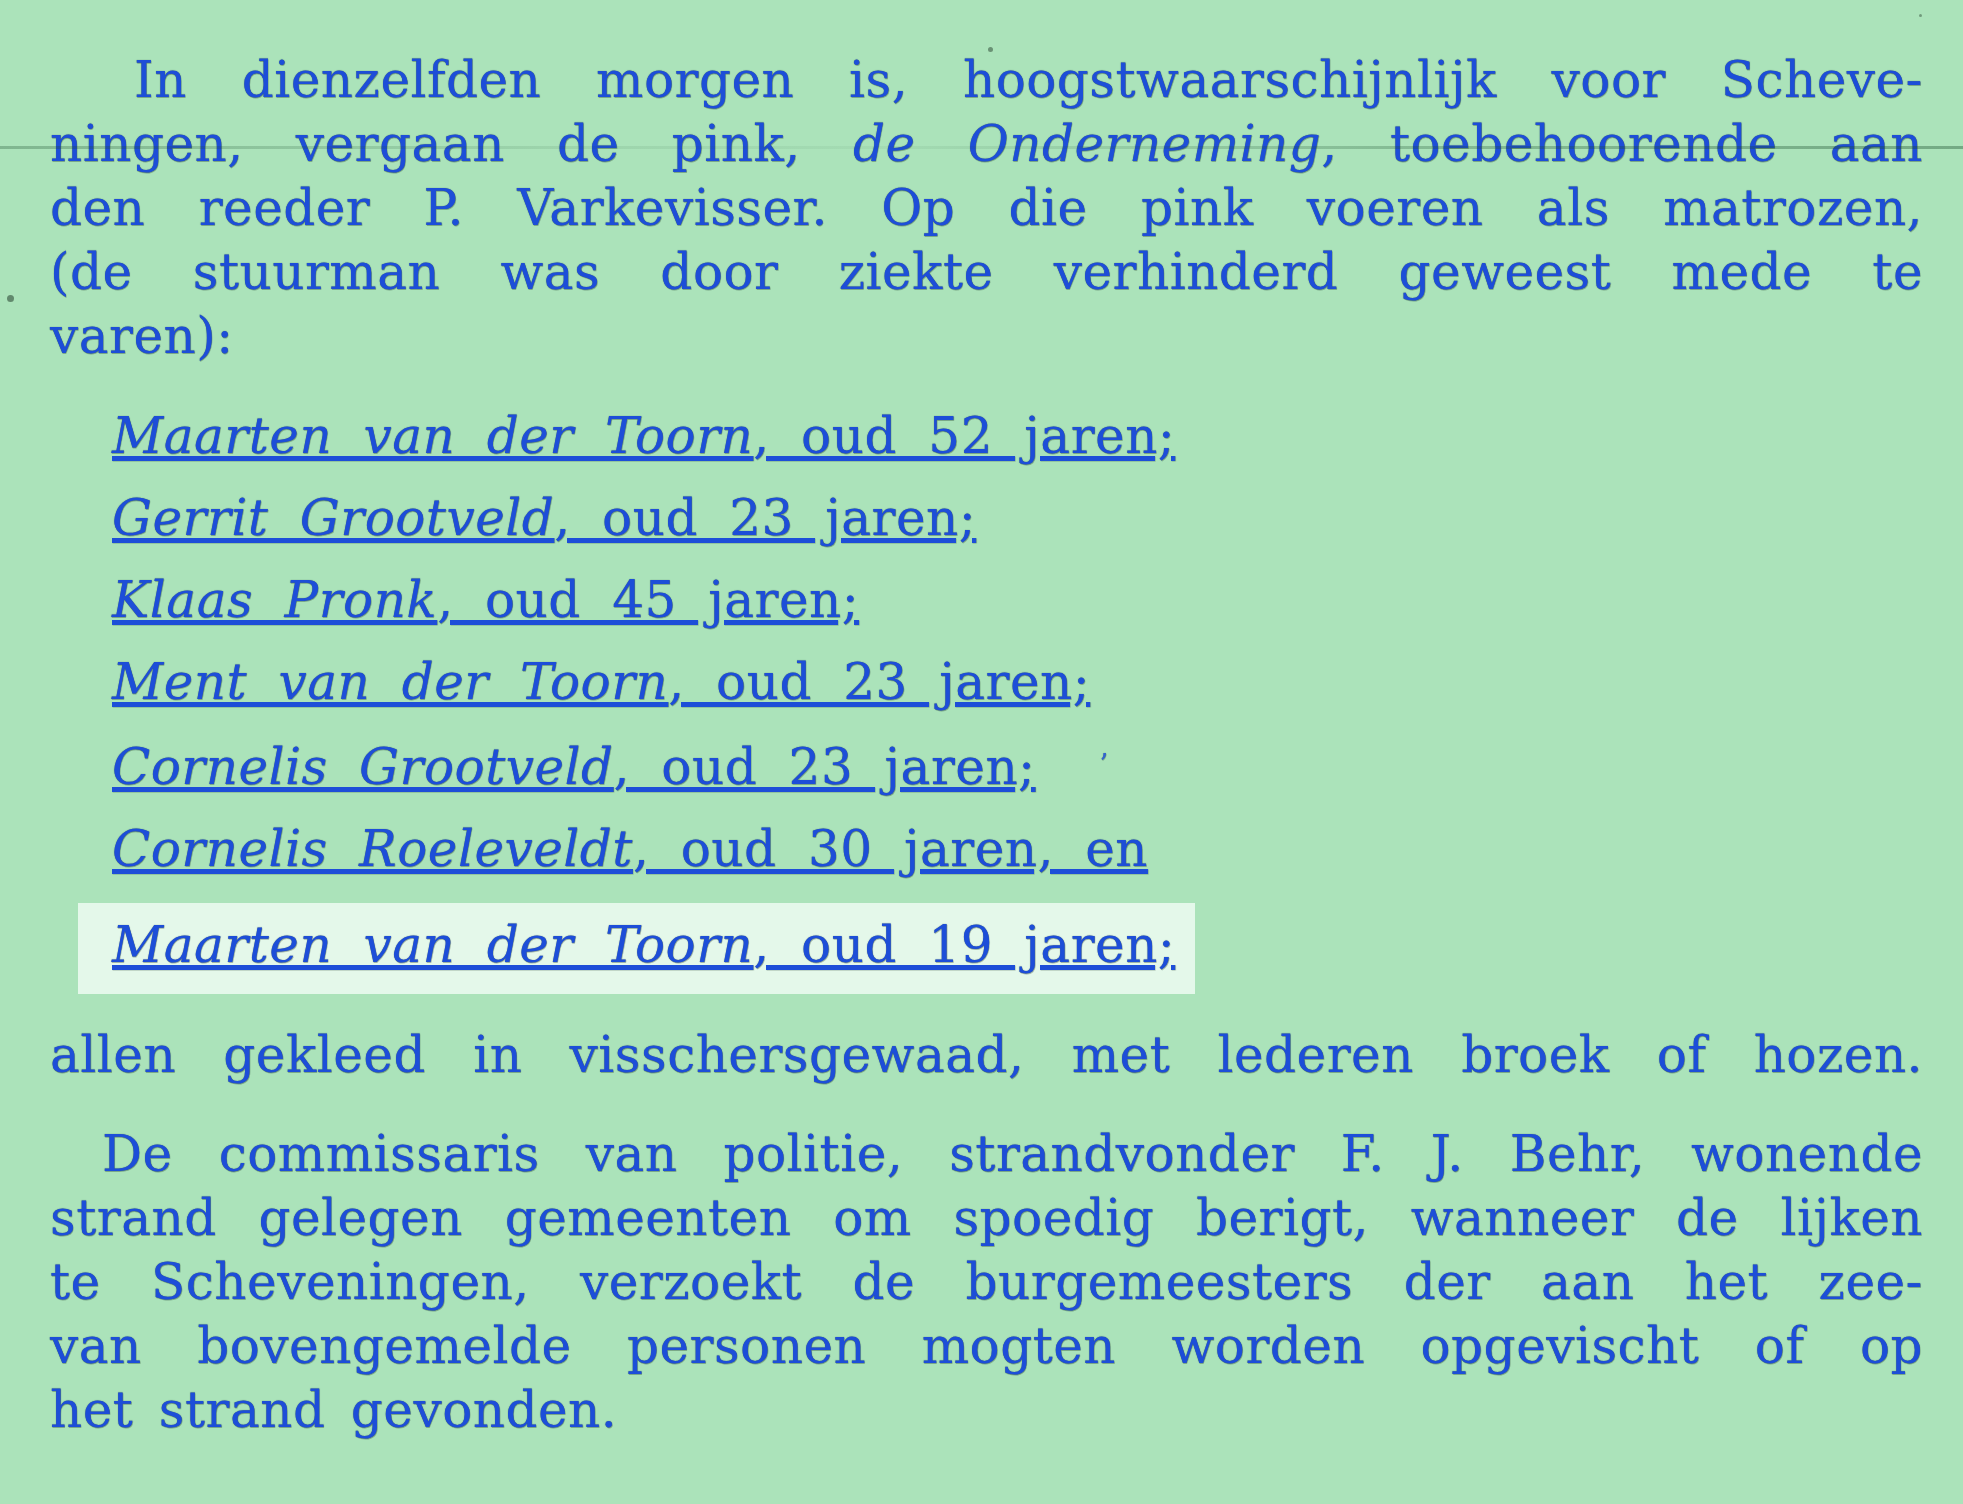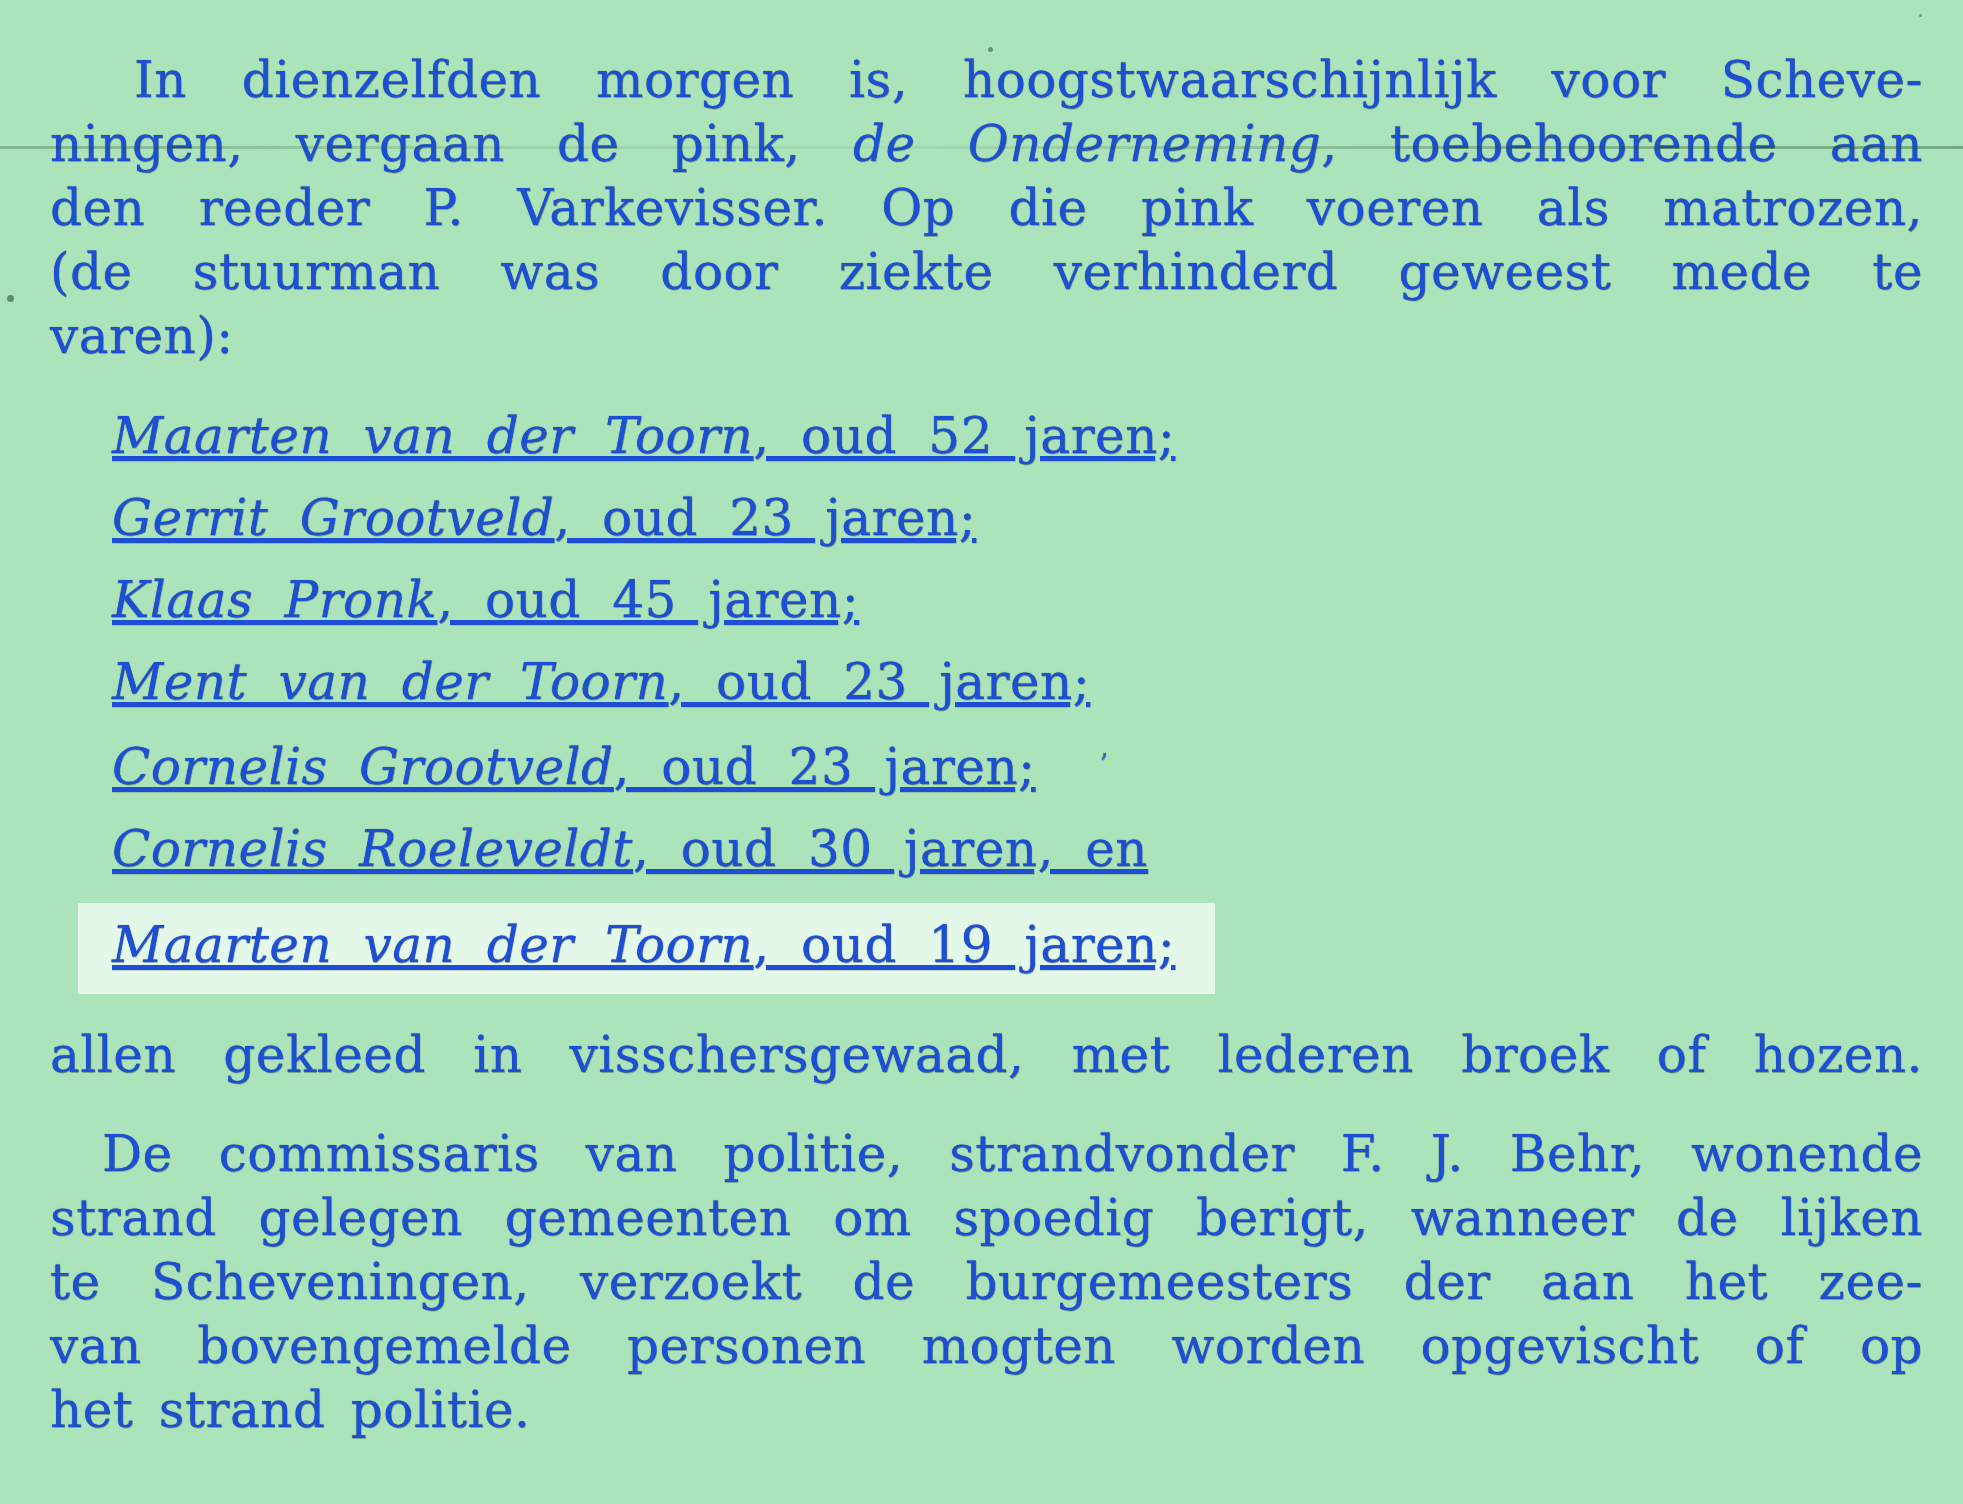--- a/index.html
+++ b/index.html
@@ -34,21 +34,21 @@
     margin-bottom: 25px;
     word-spacing: 15px;
     width: fit-content;
     text-decoration: underline;
   }
   .crew-item.hl {
     background: #e4f8ea;
     margin-top: 14px;
     margin-left: -34px;
     margin-bottom: 0;
-    padding: 14px 40px 20px 34px;
+    padding: 14px 20px 20px 34px;
   }
   .stray {
     display: inline-block;
     margin-left: 64px;
     font-size: 0.55em;
     vertical-align: 10px;
     opacity: 0.85;
   }
   .para-clothing { margin-top: 32px; }
   .para-clothing .line { line-height: 58px; }
@@ -101,15 +101,15 @@
       <div class="crew-item hl"><span class="it">Maarten van der Toorn</span><span>, oud 19 jaren;</span></div>
     </div>
   <div class="para para-clothing">
       <div class="line just"><span>allen gekleed in visschersgewaad, met lederen broek of hozen.</span></div>
     </div>
   <div class="para para-final">
       <div class="line just"><span>De commissaris van politie, strandvonder F. J. Behr, wonende</span></div>
       <div class="line just"><span>strand gelegen gemeenten om spoedig berigt, wanneer de lijken</span></div>
       <div class="line just"><span>te Scheveningen, verzoekt de burgemeesters der aan het zee-</span></div>
       <div class="line just"><span>van bovengemelde personen mogten worden opgevischt of op</span></div>
-      <div class="line"><span>het strand politie.</span></div>
+      <div class="line"><span>het strand gevonden.</span></div>
     </div>
 </div>
 
 </body></html>

